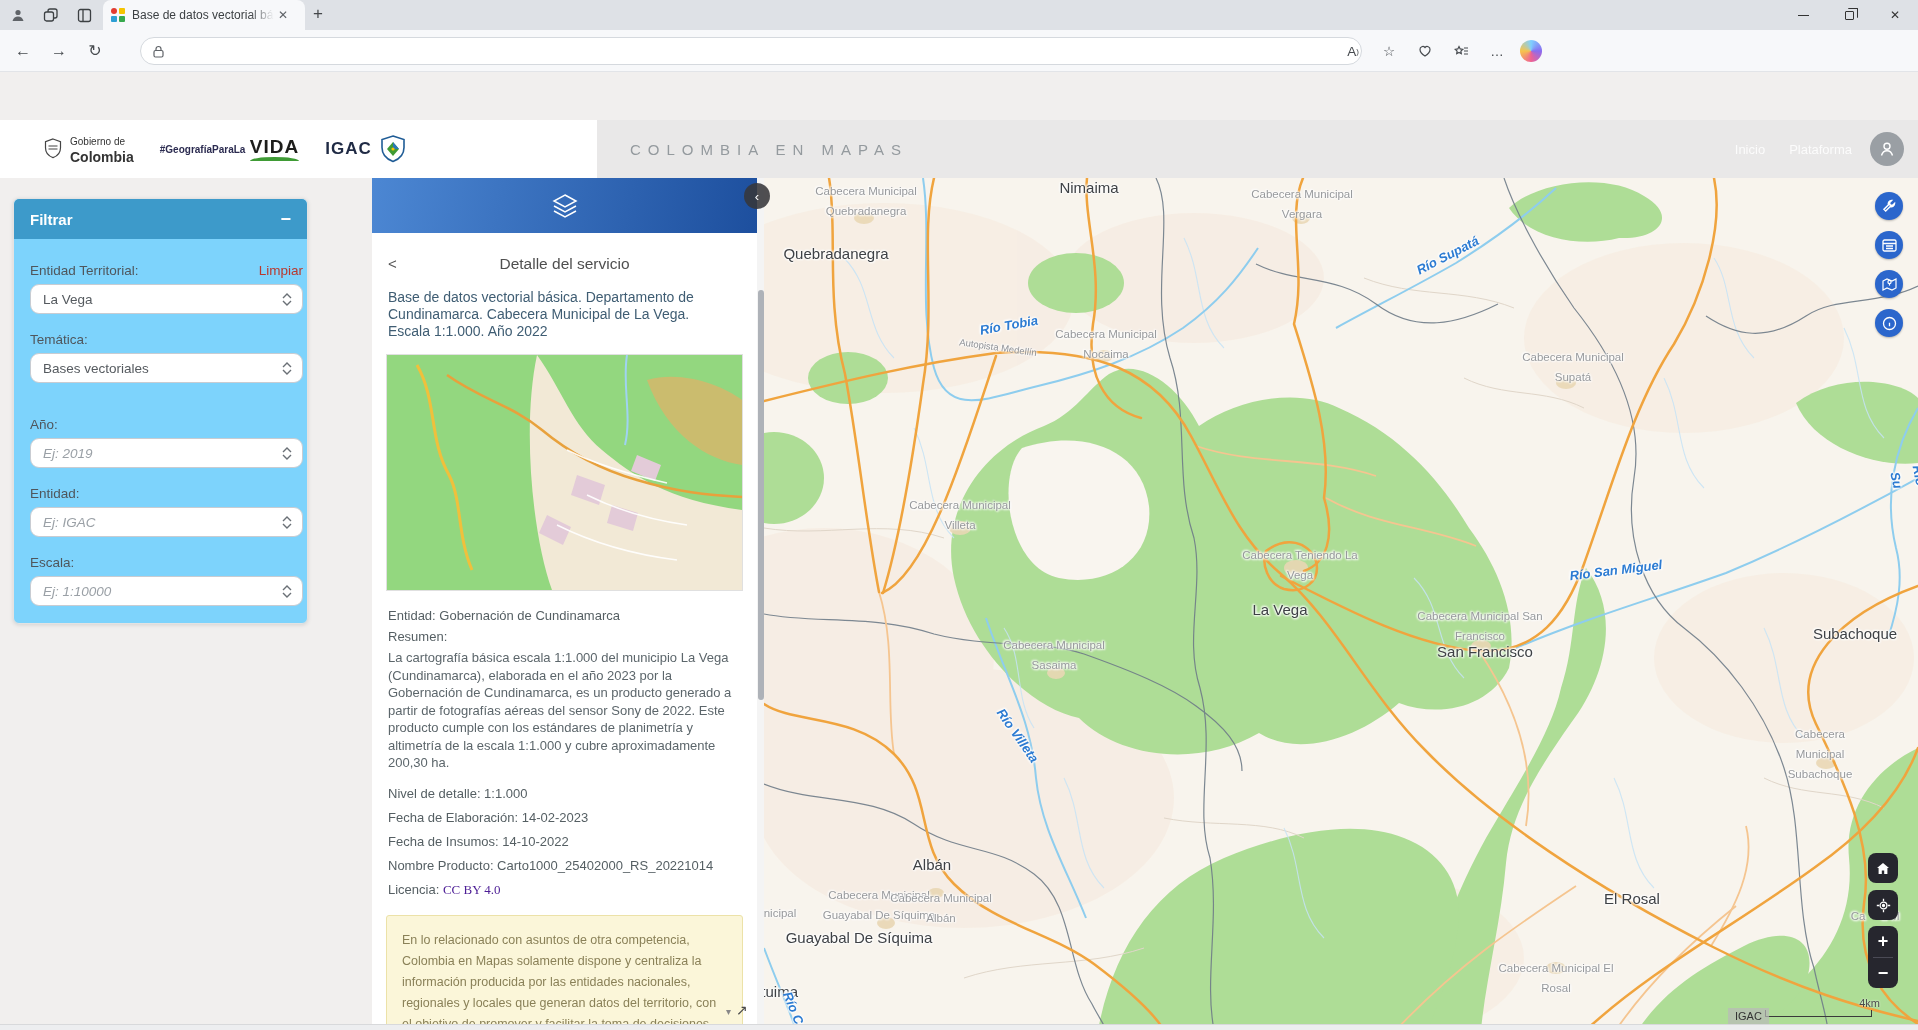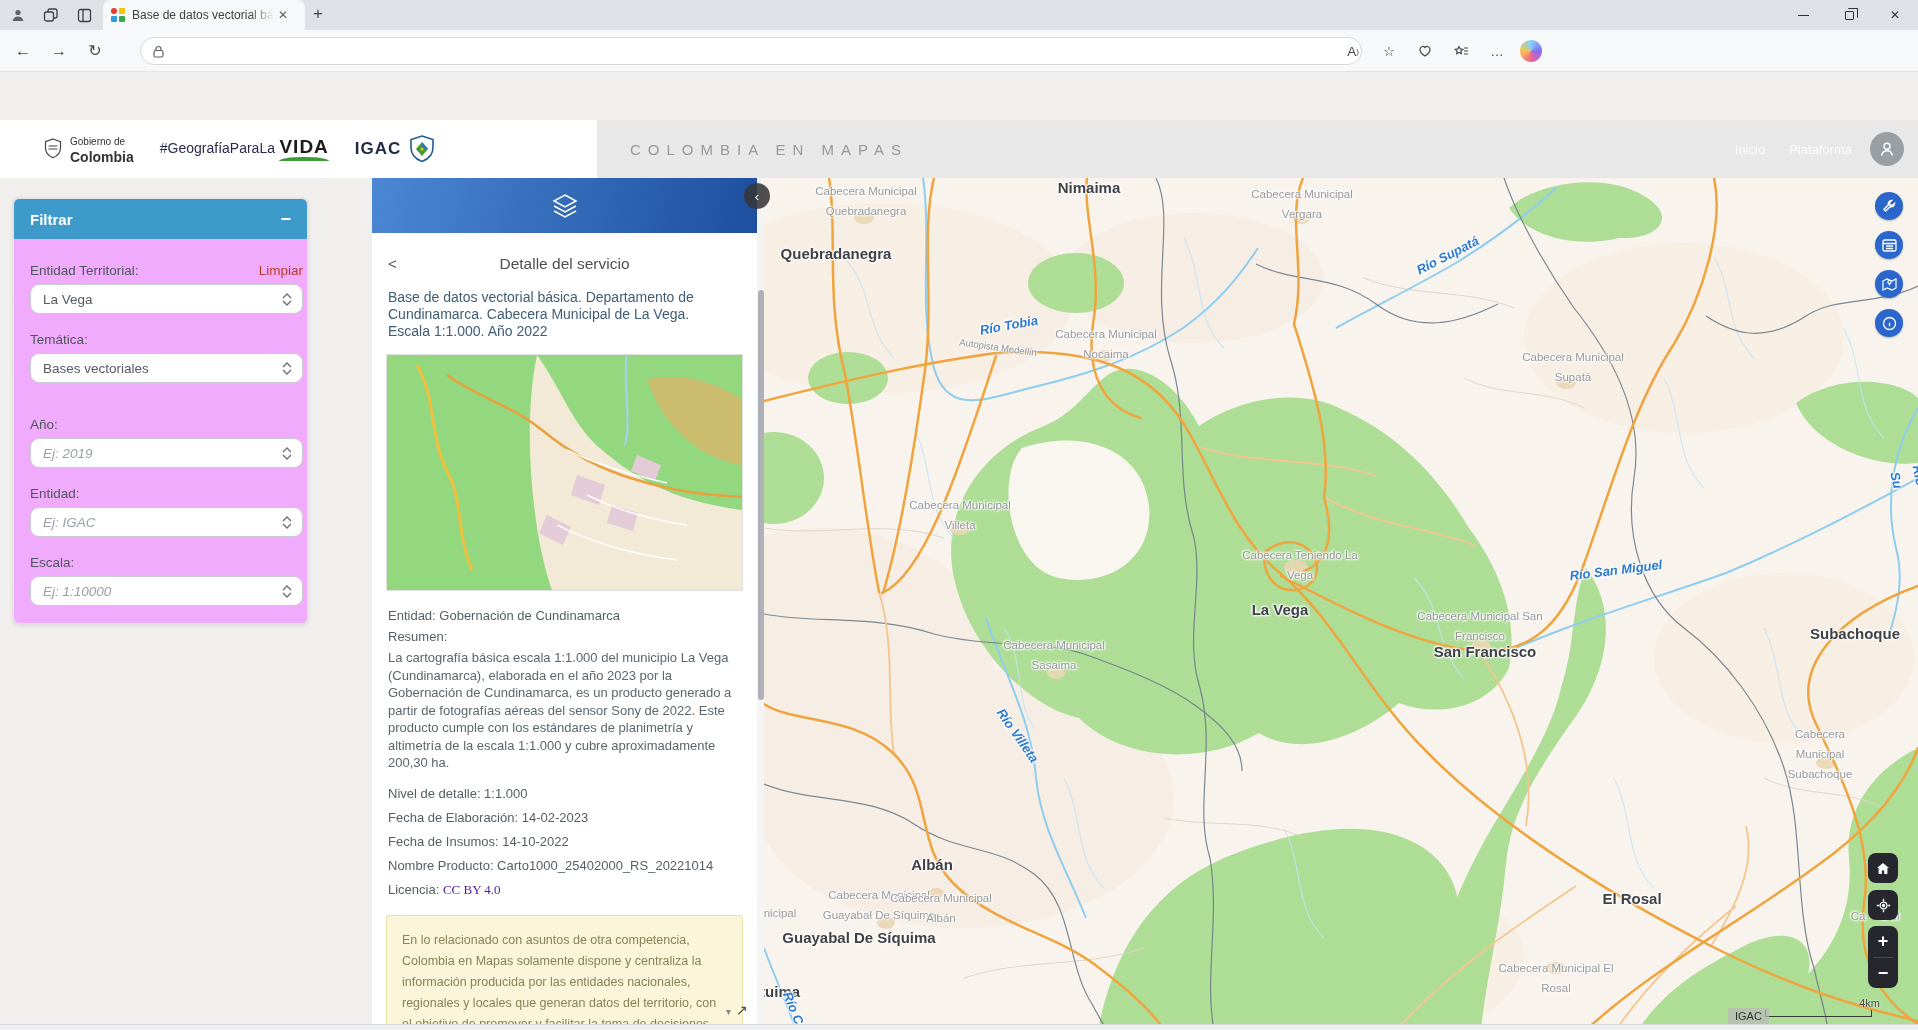--- a/index.html
+++ b/index.html
@@ -40,34 +40,34 @@
   .govco-brand { color:#fff; font-size:20px; font-weight:bold; letter-spacing:.5px; }
 
   
   .band { position:absolute; left:0; top:120px; width:1918px; height:58px; background:#e9e8e8; }
   .logoblock { position:absolute; left:0; top:0; width:597px; height:58px; background:#ffffff; display:flex; align-items:center; gap:26px; padding-left:44px; }
   .gob { display:flex; align-items:center; gap:8px; }
   .gob-text { line-height:1.05; color:#333; }
   .gob-text .l1 { font-size:10px; }
   .gob-text .l2 { font-size:14px; font-weight:bold; }
   .geo { line-height:1; text-align:left; }
-  .geo .tag { font-size:14px; font-weight:normal; color:#2b2b50; }
+  .geo .tag { font-size:10px; font-weight:bold; color:#2b2b50; }
   .geo .vida { font-size:19px; font-weight:bold; color:#1d1d1b; letter-spacing:1px; position:relative; display:inline-block; }
   .geo .swoosh { display:block; height:4px; border-radius:50% 50% 0 0/100% 100% 0 0; background:#3f9b35; margin-top:1px; }
   .igac { display:flex; align-items:center; gap:8px; }
   .igac-txt .name { font-size:17px; font-weight:bold; color:#1f2a44; letter-spacing:1px; }
   .igac-txt .bar1 { width:62px; height:2px; background:#c0392b; margin-top:2px; }
   .igac-txt .bar2 { width:48px; height:2px; background:#9aa0a6; margin-top:2px; }
   .site-title { position:absolute; left:630px; top:0; height:58px; display:flex; align-items:center; font-size:15px; letter-spacing:7px; color:#949a9e; }
   .band-nav { position:absolute; right:66px; top:0; height:58px; display:flex; align-items:center; gap:24px; }
   .band-nav span { color:rgba(255,255,255,.85); font-size:13px; }
   .avatar { position:absolute; right:14px; top:12px; width:34px; height:34px; border-radius:50%; background:#9a9fa4; display:flex; align-items:center; justify-content:center; }
 
   
-  .filter-card { position:absolute; left:13px; top:198px; width:295px; height:426px; background:#f0abfc; border:1px solid #e3e3e3; border-radius:6px; box-shadow:0 1px 4px rgba(0,0,0,.12); overflow:hidden; }
+  .filter-card { position:absolute; left:13px; top:198px; width:295px; height:426px; background:#7dd3fc; border:1px solid #e3e3e3; border-radius:6px; box-shadow:0 1px 4px rgba(0,0,0,.12); overflow:hidden; }
   .filter-head { height:40px; background:#3d9aca; color:#fff; display:flex; align-items:center; justify-content:space-between; padding:0 16px; border-radius:5px 5px 0 0; }
   .filter-head .t { font-size:15px; font-weight:bold; }
   .filter-head .minus { font-size:18px; font-weight:bold; }
   .filter-body { padding:24px 4px 0 16px; }
   .f-row1 { display:flex; justify-content:space-between; align-items:baseline; }
   .f-label { font-size:13.5px; color:#4f565c; }
   .f-clear { font-size:13.5px; color:#b8392e; }
   .f-select { margin-top:6px; height:30px; border:1px solid #c8ccd2; border-radius:9px; display:flex; align-items:center; justify-content:space-between; padding:0 10px 0 12px; font-size:13.5px; color:#555a5f; background:#fff; }
   .f-select.ph span { font-style:italic; color:#9aa0a6; }
   .f-gap { height:18px; } .f-gap.big { height:34px; }
@@ -94,21 +94,21 @@
   .d-resize { position:absolute; left:726px; top:1002px; font-size:10px; color:#888; z-index:30; }
   .d-resize .arr { font-size:14px; color:#4a4a4a; margin-left:5px; }
 
   
   .map { position:absolute; left:764px; top:178px; width:1154px; height:852px; overflow:hidden; background:#f8f4ed; }
   .map svg { position:absolute; left:0; top:0; }
   .map-labels { position:absolute; left:0; top:0; width:100%; height:100%; }
   .map-label { position:absolute; white-space:pre-line; text-align:center; line-height:1.75;
     text-shadow:0 0 3px #fff,0 0 3px #fff,1px 1px 2px #fff,-1px -1px 2px #fff; }
   .map-label.cab { font-size:11.5px; color:#97999c; }
-  .map-label.town { font-size:15px; color:#3e4145; line-height:1.3;font-weight:bold; }
+  .map-label.town { font-size:15px; color:#3e4145; line-height:1.3; }
   .map-label.river { font-size:13px; color:#2c7bd2; font-weight:bold; font-style:italic; }
   .map-label.road { font-size:9.5px; color:#8e9196; }
 
   .collapse-btn { position:absolute; left:744px; top:183px; width:26px; height:26px; border-radius:50%; background:rgba(55,55,58,.88); color:#fff; display:flex; align-items:center; justify-content:center; font-size:13px; z-index:20; }
 
   .tool-btn { position:absolute; left:1875px; width:28px; height:28px; border-radius:50%; background:#2b66cc; display:flex; align-items:center; justify-content:center; z-index:20; box-shadow:0 1px 2px rgba(0,0,0,.25); }
   .dark-btn { position:absolute; left:1868px; width:30px; height:30px; border-radius:8px; background:#26262e; color:#fff; display:flex; align-items:center; justify-content:center; z-index:20; }
   .zoom-pill { position:absolute; left:1868px; top:926px; width:30px; height:62px; border-radius:8px; background:#26262e; z-index:20; }
   .zoom-pill .z { height:31px; display:flex; align-items:center; justify-content:center; color:#fff; font-size:18px; font-weight:bold; }
   .zoom-pill .div { height:1px; background:#4a4a55; margin:0 5px; }

